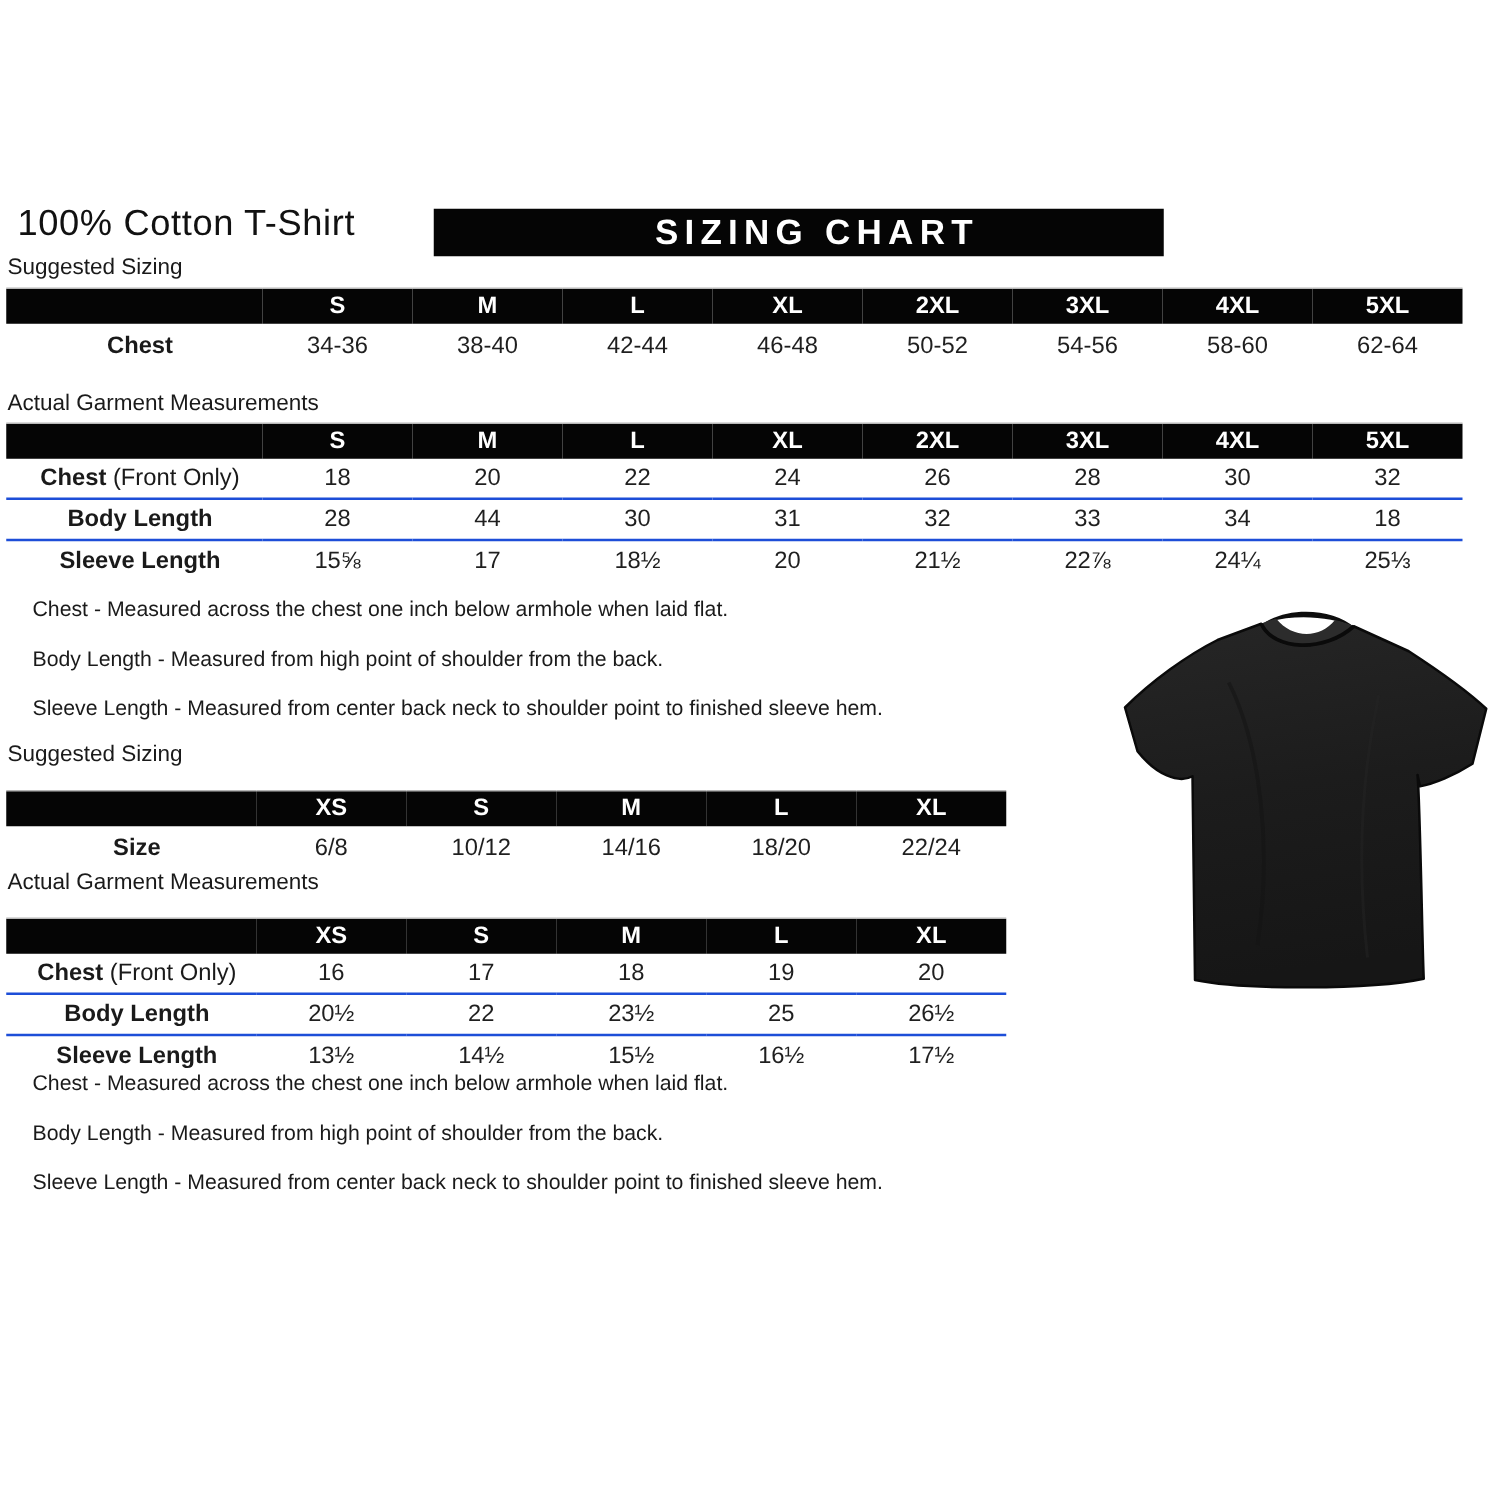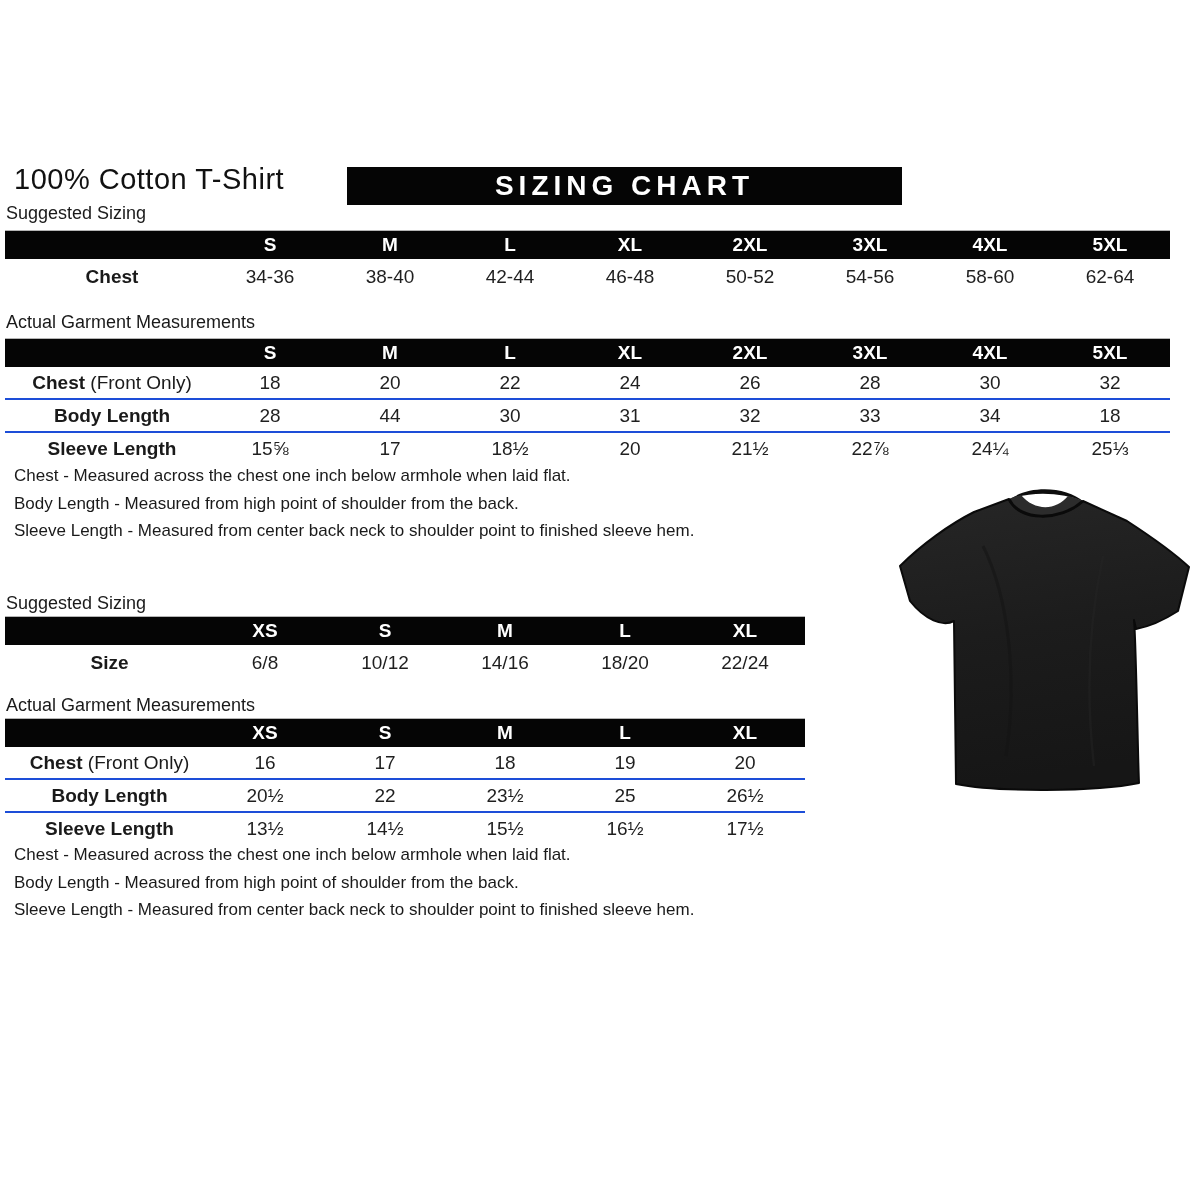--- a/index.html
+++ b/index.html
@@ -5,46 +5,46 @@
   html,body{margin:0;padding:0;background:#ffffff;}
   #page{
     position:relative;width:1200px;height:1200px;background:#ffffff;
     font-family:"Liberation Sans",sans-serif;color:#1a1a1a;overflow:hidden;
   }
   .abs{position:absolute;}
   .main-title{left:14px;top:163px;font-size:29px;font-weight:400;letter-spacing:0.5px;color:#111;}
   .banner{
     left:347px;top:167px;width:555px;height:38px;background:#050505;
     color:#ffffff;font-weight:700;font-size:28px;letter-spacing:5px;
-    text-align:center;line-height:38px;
+    text-align:center;line-height:38px;padding-left:29px;
   }
   .section-label{font-size:18px;color:#1a1a1a;}
   .youth-title{left:5px;top:545px;font-size:27px;font-weight:700;color:#111;letter-spacing:0.3px;}
 
   table.size-table{border-collapse:collapse;table-layout:fixed;border-top:1px solid #b5b5b5;}
   table.adult{width:1165px;}
-  table.youth-t{width:800px;}
+  table.youth-t{width:800px;margin-top:16px;}
   table.size-table thead th{
     background:#050505;color:#ffffff;font-weight:700;font-size:19px;
     height:28px;padding:0;text-align:center;
   }
   table.adult th.corner{width:205px;}
   table.youth-t th.corner{width:200px;}
   table.size-table tbody th.rowlabel{
     text-align:center;padding-left:10px;font-weight:400;font-size:19px;white-space:nowrap;
   }
   table.size-table tbody th.rowlabel b{font-weight:700;}
   table.size-table tbody td{
     text-align:center;font-size:19px;color:#1f1f1f;padding:0;
   }
   table.suggested tbody td,table.suggested tbody th{height:33px;}
   table.actual tbody td,table.actual tbody th{height:29px;}
   table.actual tbody tr + tr{border-top:2px solid #1d4ed8;}
 
-  .notes p{margin:0;font-size:17px;line-height:27.5px;color:#1a1a1a;}
+  .notes p{margin:12px;font-size:17px;line-height:27.5px;color:#1a1a1a;}
   .notes{left:14px;}
   #notes-adult{top:462px;}
   #notes-youth{top:841px;}
 
   #tshirt-wrap{left:888px;top:476px;width:312px;height:334px;}
 </style>
 </head>
 <body>
 
 <div id="page">

